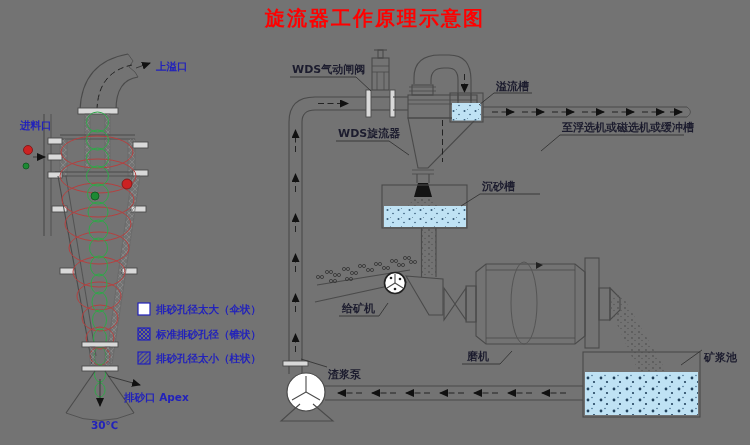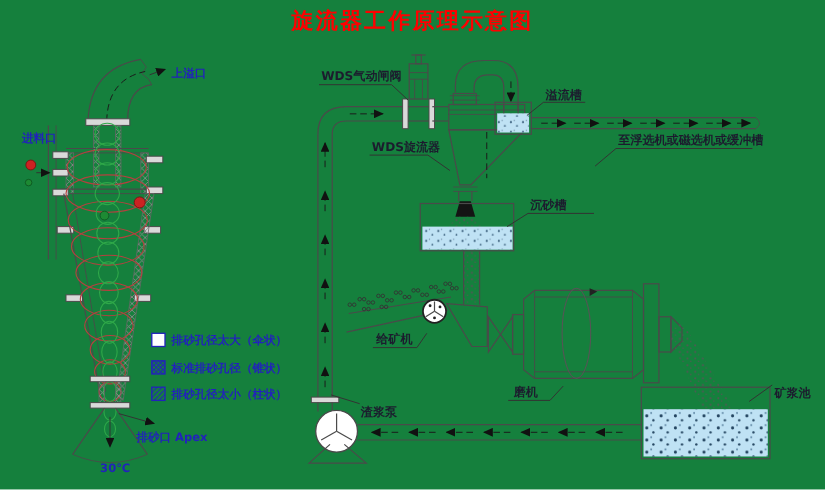--- a/index.html
+++ b/index.html
@@ -1,20 +1,20 @@
 <!DOCTYPE html>
 <html style="--title_red: #FF0000; --label_blue: #2222BB; --label_dark: #1C1C2E; --line: #4A4A4A; --water_blue: #BFE2F4; --vortex_red: #B5403F; --vortex_green: #2FA849;"><head>
 <meta charset="utf-8">
 <style>
   :root{
     --title_red:#FF0000; --label_blue:#2222BB; --label_dark:#1C1C2E;
     --line:#4A4A4A; --water_blue:#BFE2F4; --vortex_red:#B5403F; --vortex_green:#2FA849;
   }
   html,body{margin:0;padding:0;background:#fff;}
-  .stage{position:relative;width:750px;height:445px;background:#15803d;overflow:hidden;
+  .stage{position:relative;width:750px;height:445px;background:#737373;overflow:hidden;
          font-family:"DejaVu Sans","Liberation Sans",sans-serif;}
   svg text{font-family:"DejaVu Sans","Liberation Sans",sans-serif;}
   .ttl{fill:var(--title_red);font-size:20px;font-weight:bold;letter-spacing:2px;}
   .lblL{fill:var(--label_blue);font-size:10.5px;font-weight:bold;}
   .lblR{fill:var(--label_dark);font-size:11px;font-weight:bold;}
   .s  {stroke:var(--line);fill:none;stroke-width:1.1;}
   .s2 {stroke:var(--line);fill:none;stroke-width:0.8;}
   .fl {fill:#D9D9D9;stroke:var(--line);stroke-width:0.9;}
   .cl {stroke:#1a1a1a;fill:none;stroke-width:0.9;stroke-dasharray:6 3.5;}
   .ldr{stroke:#333;stroke-width:0.9;fill:none;}

